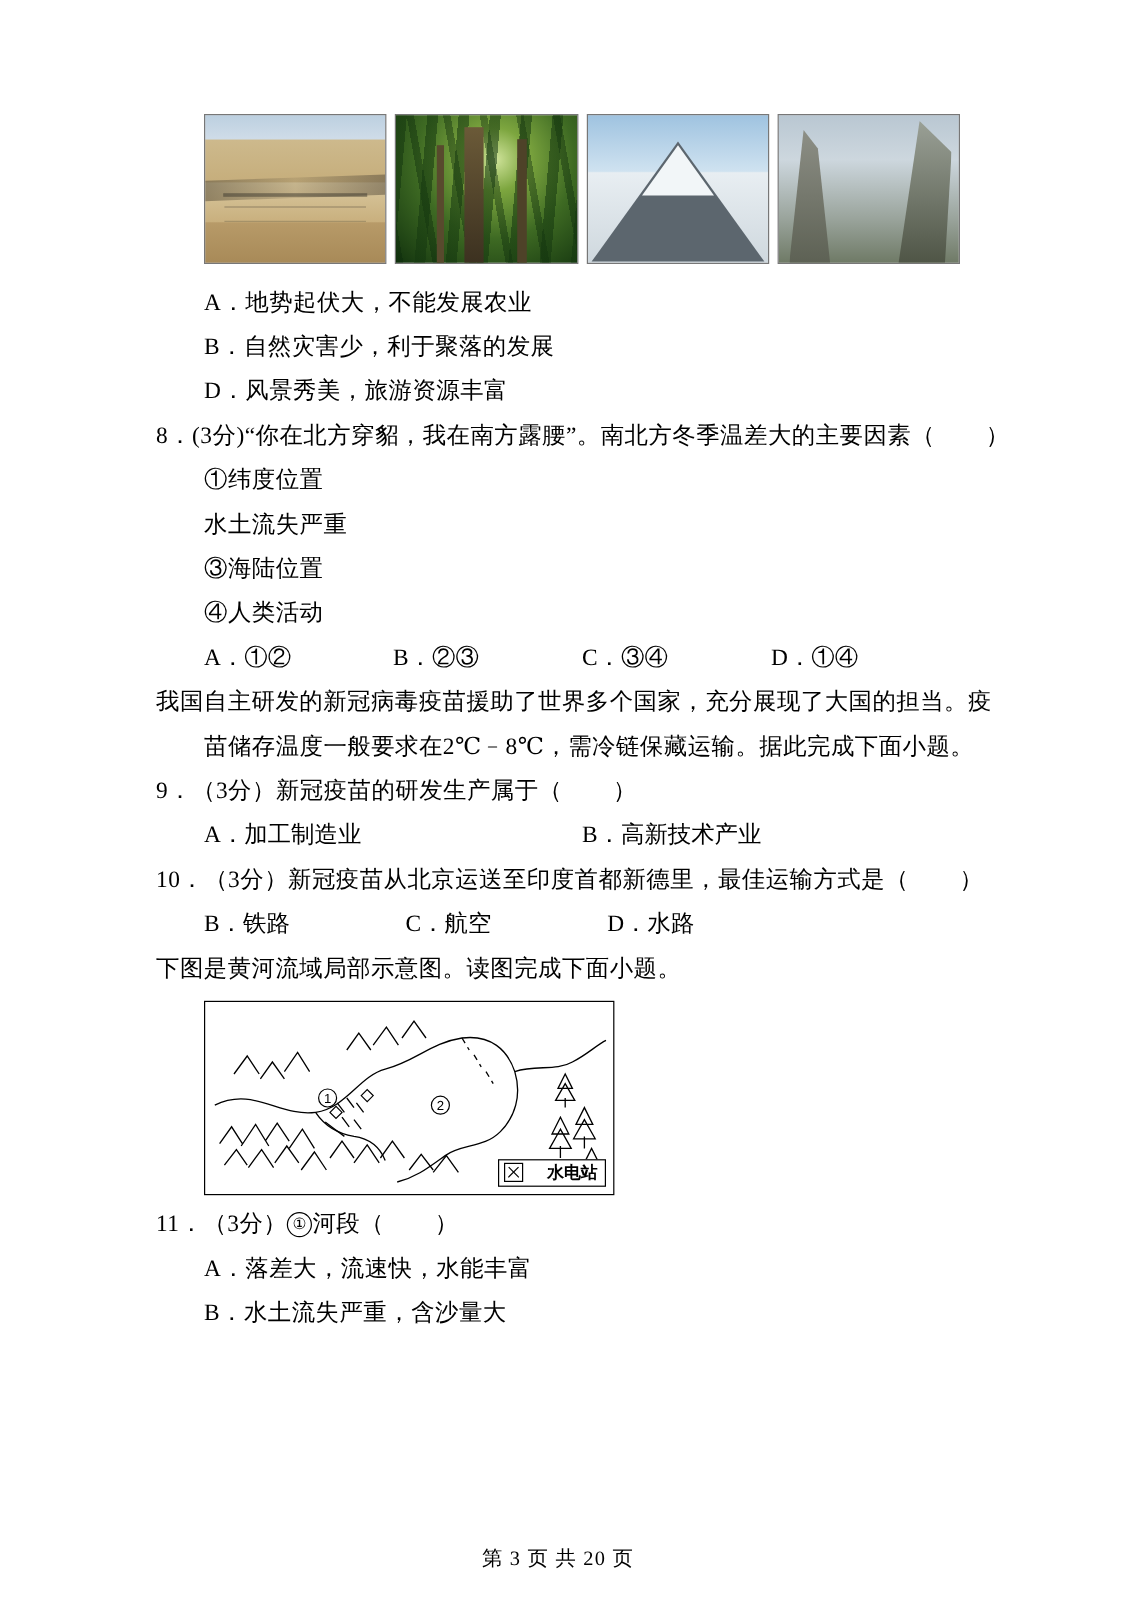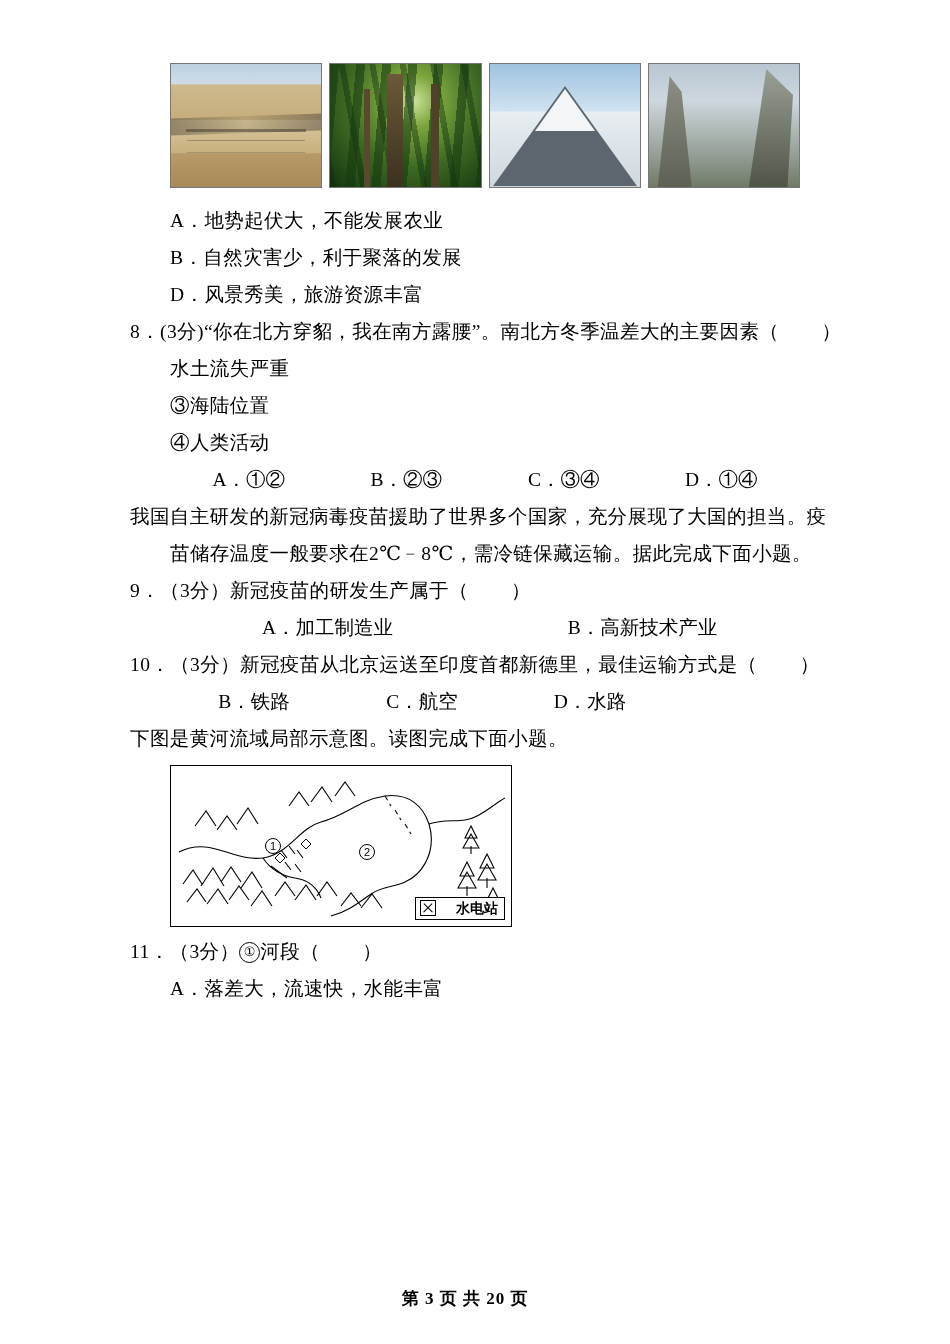--- a/index.html
+++ b/index.html
@@ -13,21 +13,21 @@
     font-family: "Liberation Serif", "DejaVu Serif", serif;
     color: #000000;
     position: relative;
     overflow: hidden;
   }
   .page {
     position: relative;
     width: 930px;
     height: 1344px;
     box-sizing: border-box;
-    padding: 63px 130px 0 130px;
+    padding: 95px 130px 0 130px;
     border-radius: 14px;
   }
 
   
   .img-strip {
     display: flex;
     gap: 7px;
     margin-left: 40px;
     margin-bottom: 14px;
   }
@@ -137,21 +137,20 @@
   .indent1 { padding-left: 40px; }
   .indent2 { padding-left: 40px; }
   .stem { padding-left: 0; font-family: Liberation Serif, serif; }
   .stem-cont { padding-left: 40px; }
 
   .opt-row {
     display: flex;
     font-size: 19.5px;
     line-height: 37px;
     padding-left: 40px;
-    text-align: center;
   }
   .opt-row .c { width: 168px; }
   .opt-row .c.w2 { width: 400px; }
 
   
   .map-fig {
     margin-left: 40px;
     margin-top: 8px;
     margin-bottom: 6px;
     width: 340px;
@@ -209,40 +208,40 @@
   
   .footer {
     position: absolute;
     left: 0;
     right: 0;
     bottom: 34px;
     text-align: center;
     font-size: 17px;
     letter-spacing: 1px;
     font-family: "Liberation Serif", serif;
-    font-weight: bold;
   }
 </style>
 </head>
 <body>
 
 <div class="page">
 
   <div class="img-strip">
     <div class="photo desert"></div>
     <div class="photo forest"></div>
     <div class="photo snow"></div>
     <div class="photo granite"></div>
   </div>
 
   <div class="line indent1">A．地势起伏大，不能发展农业</div>
   <div class="line indent1">B．自然灾害少，利于聚落的发展</div>
   <div class="line indent1">D．风景秀美，旅游资源丰富</div>
 
   <div class="line stem">8．(3分)“你在北方穿貂，我在南方露腰”。南北方冬季温差大的主要因素（        ）</div>
+  <div class="line indent2">①纬度位置</div>
   <div class="line indent2">水土流失严重</div>
   <div class="line indent2">③海陆位置</div>
   <div class="line indent2">④人类活动</div>
   <div class="opt-row">
     <span class="c">A．①②</span>
     <span class="c">B．②③</span>
     <span class="c">C．③④</span>
     <span class="c">D．①④</span>
   </div>
 
@@ -300,15 +299,16 @@
       </g>
     </svg>
     <div class="legend-box">
       <span class="legend-sym"></span>
       <span>水电站</span>
     </div>
   </div>
 
   <div class="line stem"><span>11．（3分）</span><span class="circled">①</span><span>河段（        ）</span></div>
   <div class="line indent1">A．落差大，流速快，水能丰富</div>
+  <div class="line indent1">B．水土流失严重，含沙量大</div>
 
   <div class="footer">第 3 页 共 20 页</div>
 </div>
 
 </body></html>

